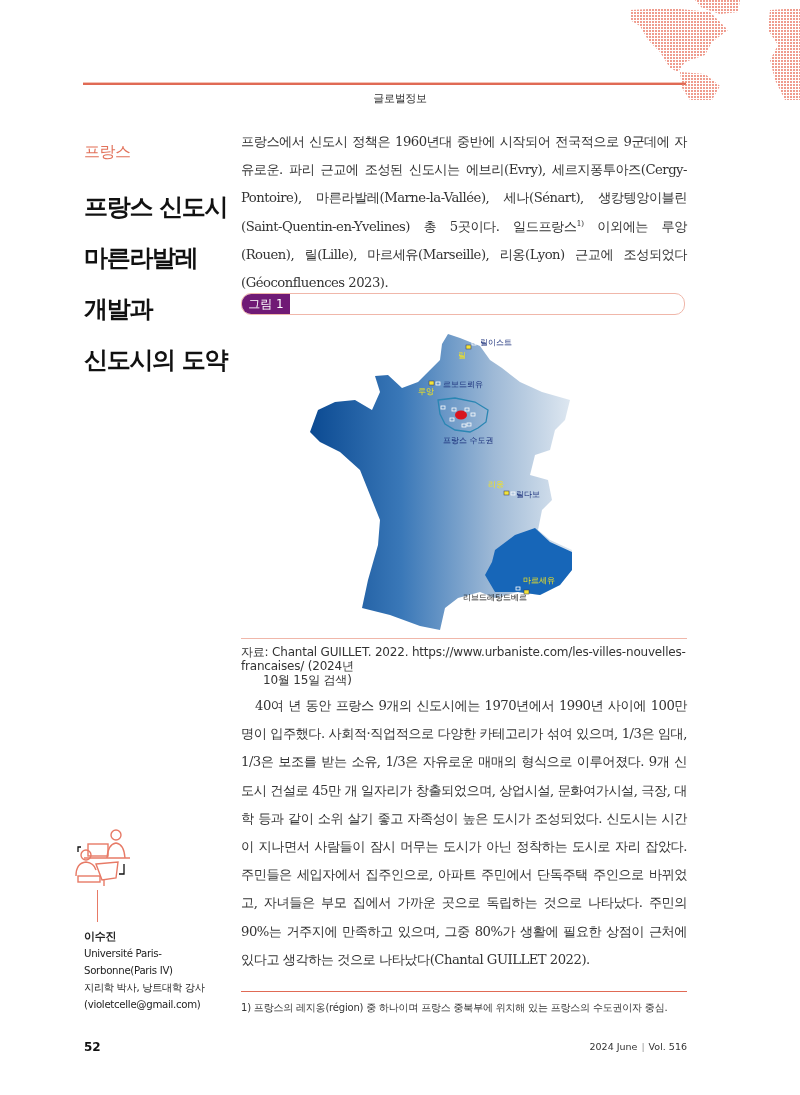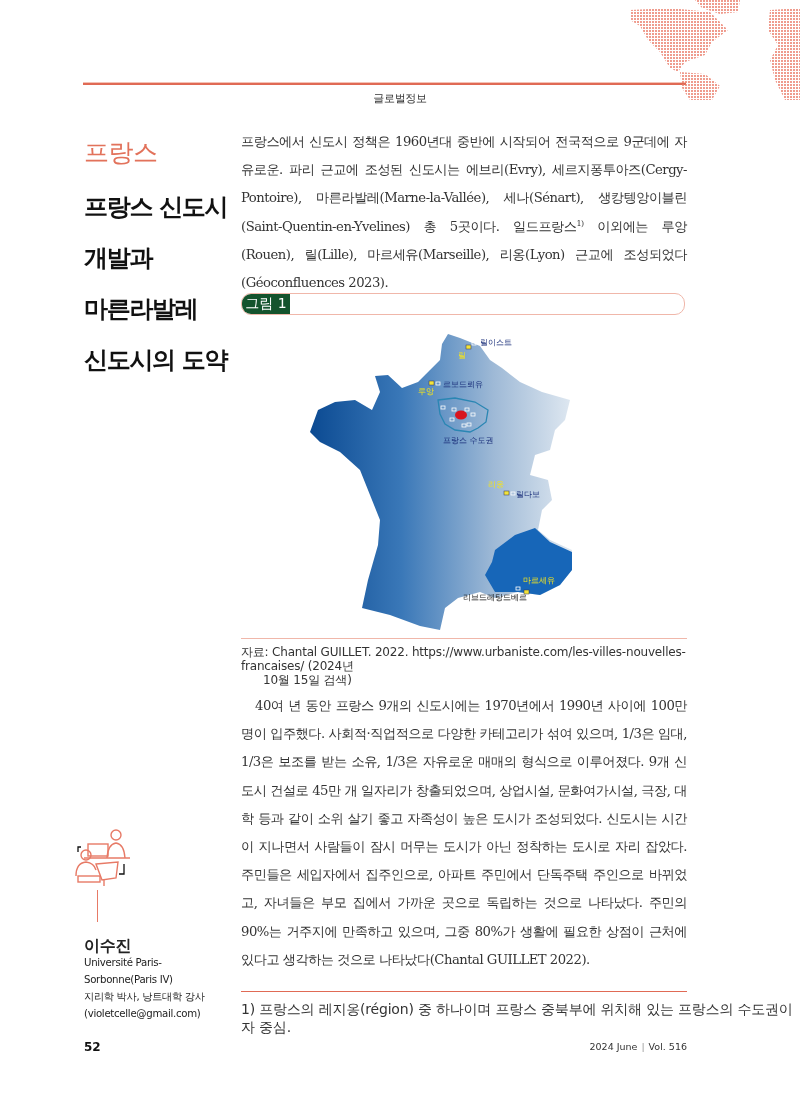--- a/index.html
+++ b/index.html
@@ -7,51 +7,51 @@
          font-family: "DejaVu Sans", "Liberation Sans", sans-serif; color: #222; }
   .abs { position: absolute; }
 
   
   #section-label { left: 0; width: 800px; top: 46px; text-align: center; font-size: 11px; color: #333; letter-spacing: -0.3px; margin-top: 45px; }
   #header-rule { left: 83px; top: 83px; width: 603px; height: 2px; background: #e06a55; }
   #header-rule::before { content: ""; position: absolute; left: 0; right: 0; top: -1px; height: 1px; background: #f4c2b6; }
   #world-map { right: 0; top: 0; width: 190px; height: 100px; }
 
   
-  #kicker { left: 84px; top: 136px; font-size: 25px; color: #e2725b; font-weight: normal; letter-spacing: -0.5px; }
+  #kicker { left: 84px; top: 142px; font-size: 16px; color: #e2725b; font-weight: normal; letter-spacing: -0.5px; }
   #headline { left: 84px; top: 174px; width: 150px; font-size: 24px; line-height: 35px; font-weight: bold; color: #111; letter-spacing: -1.3px; }
   #headline div { white-space: nowrap; margin-top: 16px; }
 
   
   .body-text { left: 241px; width: 446px; font-family: "DejaVu Serif", "Liberation Serif", serif;
                font-size: 13.2px; line-height: 28.2px; color: #333; text-align: justify; letter-spacing: -0.5px; }
   #intro { top: 128px; }
   #main-para { top: 692px; text-indent: 14px; }
   sup { font-size: 8px; line-height: 0; }
 
   
   #figure-bar { left: 241px; top: 293px; width: 444px; height: 22px; border: 1px solid #f0b7aa; border-radius: 10px; overflow: hidden; box-sizing: border-box; display: flex; align-items: center; }
-  #figure-tag { background: #14532d; color: #fff; font-size: 14px; width: 48px; height: 100%; display: flex; align-items: center; justify-content: center; }
+  #figure-tag { background: #701a75; color: #fff; font-size: 12px; width: 48px; height: 100%; display: flex; align-items: center; justify-content: center; }
   #figure-title { flex: 1; text-align: center; color: #e0654d; font-size: 10.5px; font-weight: bold; letter-spacing: -0.3px; }
 
   #map-wrap { left: 280px; top: 330px; width: 300px; height: 300px; }
 
   #source-rule { left: 241px; top: 638px; width: 446px; height: 1px; background: #f0b7aa; }
   #source { left: 241px; top: 645px; width: 450px; font-size: 12px; line-height: 14px; color: #333; letter-spacing: -0.2px; }
   #source .indent { padding-left: 22px; display: block; }
 
   
   #author-icon { left: 72px; top: 828px; width: 60px; height: 62px; }
   #author-line { left: 97px; top: 890px; width: 1px; height: 32px; background: #e77a66; }
   #author { left: 84px; top: 928px; font-size: 10.2px; line-height: 17px; color: #222; letter-spacing: -0.3px; }
-  #author-name { font-weight: bold; font-size: 16px; margin-top: 9px; }
+  #author-name { font-weight: bold; font-size: 11px; }
 
   
   #footnote-rule { left: 241px; top: 991px; width: 446px; height: 1px; background: #e06a55; }
-  #footnote { left: 241px; top: 1001px; font-size: 14px; color: #333; letter-spacing: -0.2px; }
+  #footnote { left: 241px; top: 1001px; font-size: 10px; color: #333; letter-spacing: -0.2px; text-align: center; }
 
   
   #page-number { left: 84px; top: 1040px; font-size: 12px; font-weight: bold; color: #111; }
   #issue { right: 113px; top: 1041px; font-size: 9.5px; color: #333; }
   #issue .sep { color: #999; padding: 0 4px; }
 </style>
 </head>
 <body>
 
 <div class="abs" id="section-label">글로벌정보</div>
@@ -64,22 +64,22 @@
   </defs>
   <path d="M20 10 L60 8 L100 12 L118 30 L102 42 L95 55 L75 62 L68 72 L60 68 L50 52 L38 40 L30 26 L20 20 Z" fill="url(#dots)"></path>
   <path d="M85 0 L130 0 L128 12 L110 14 L92 8 Z" fill="url(#dots)"></path>
   <path d="M70 72 L95 74 L110 86 L102 100 L80 100 L72 88 Z" fill="url(#dots)"></path>
   <path d="M160 10 L190 8 L190 100 L175 100 L165 80 L160 60 L168 45 L158 30 Z" fill="url(#dots)"></path>
 </svg>
 
 <div class="abs" id="kicker">프랑스</div>
 <div class="abs" id="headline">
   <div>프랑스 신도시</div>
+  <div>마른라발레</div>
   <div>개발과</div>
-  <div>마른라발레</div>
   <div>신도시의 도약</div>
 </div>
 
 <div class="abs body-text" id="intro"><span>프랑스에서 신도시 정책은 1960년대 중반에 시작되어 전국적으로 9군데에 자유로운. 파리 근교에 조성된 신도시는 에브리(Evry), 세르지퐁투아즈(Cergy-Pontoire), 마른라발레(Marne-la-Vallée), 세나(Sénart), 생캉텡앙이블린(Saint-Quentin-en-Yvelines) 총 5곳이다. 일드프랑스</span><sup>1)</sup><span> 이외에는 루앙(Rouen), 릴(Lille), 마르세유(Marseille), 리옹(Lyon) 근교에 조성되었다(Géoconfluences 2023).</span></div>
 
 <div class="abs" id="figure-bar">
   <div id="figure-tag">그림 1</div>
 </div>
 
 <svg class="abs" id="map-wrap" viewBox="0 0 300 300">

